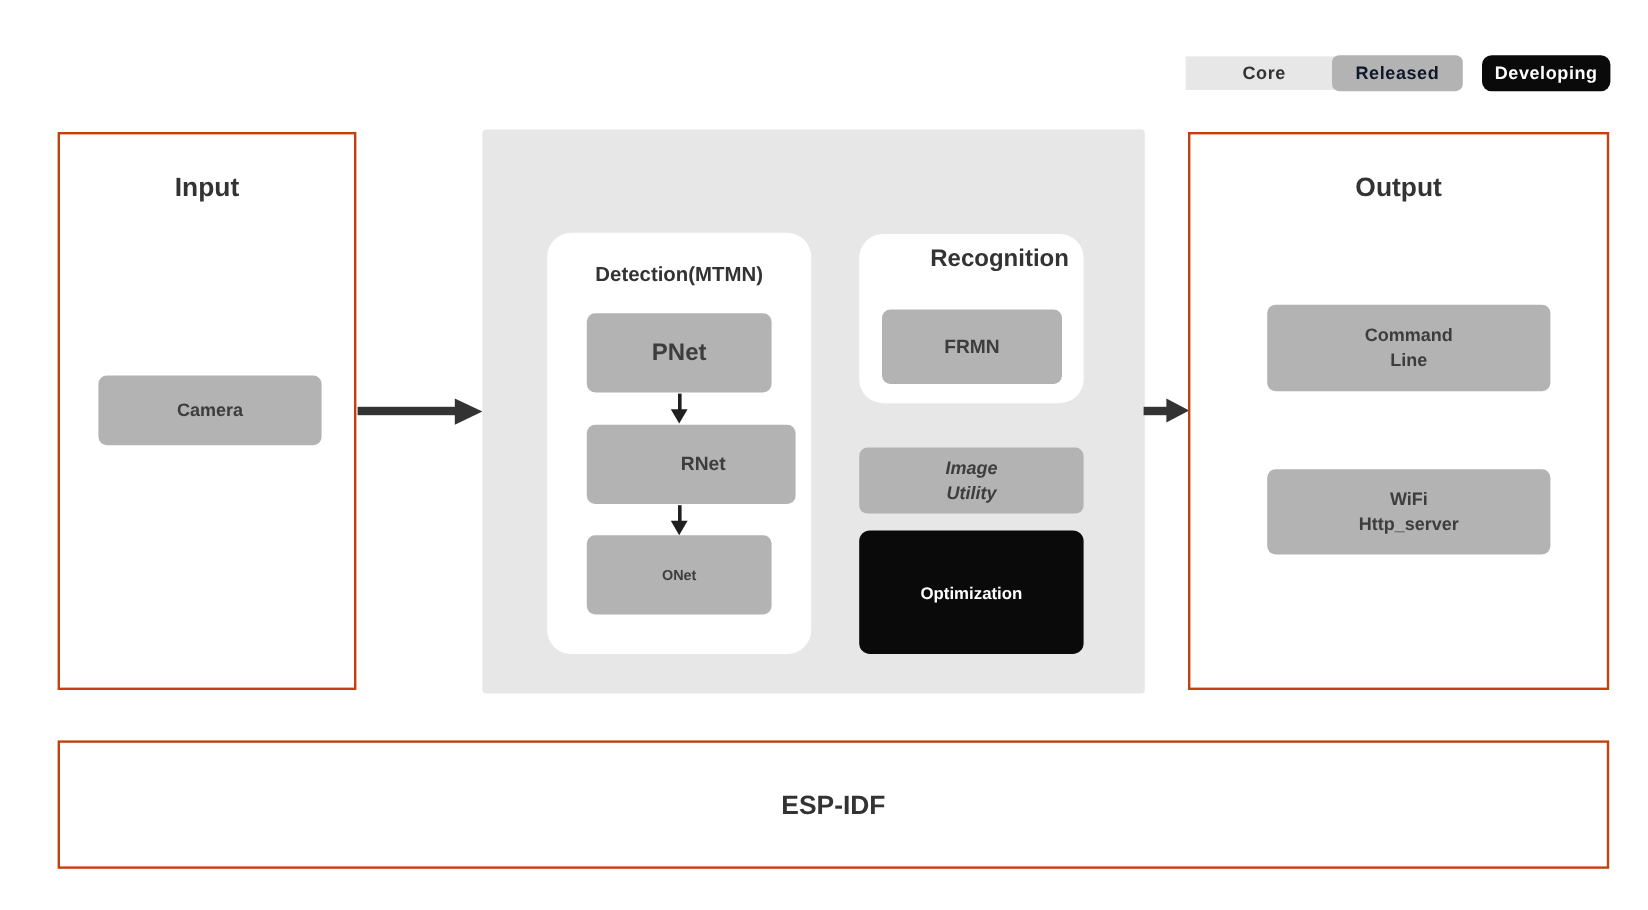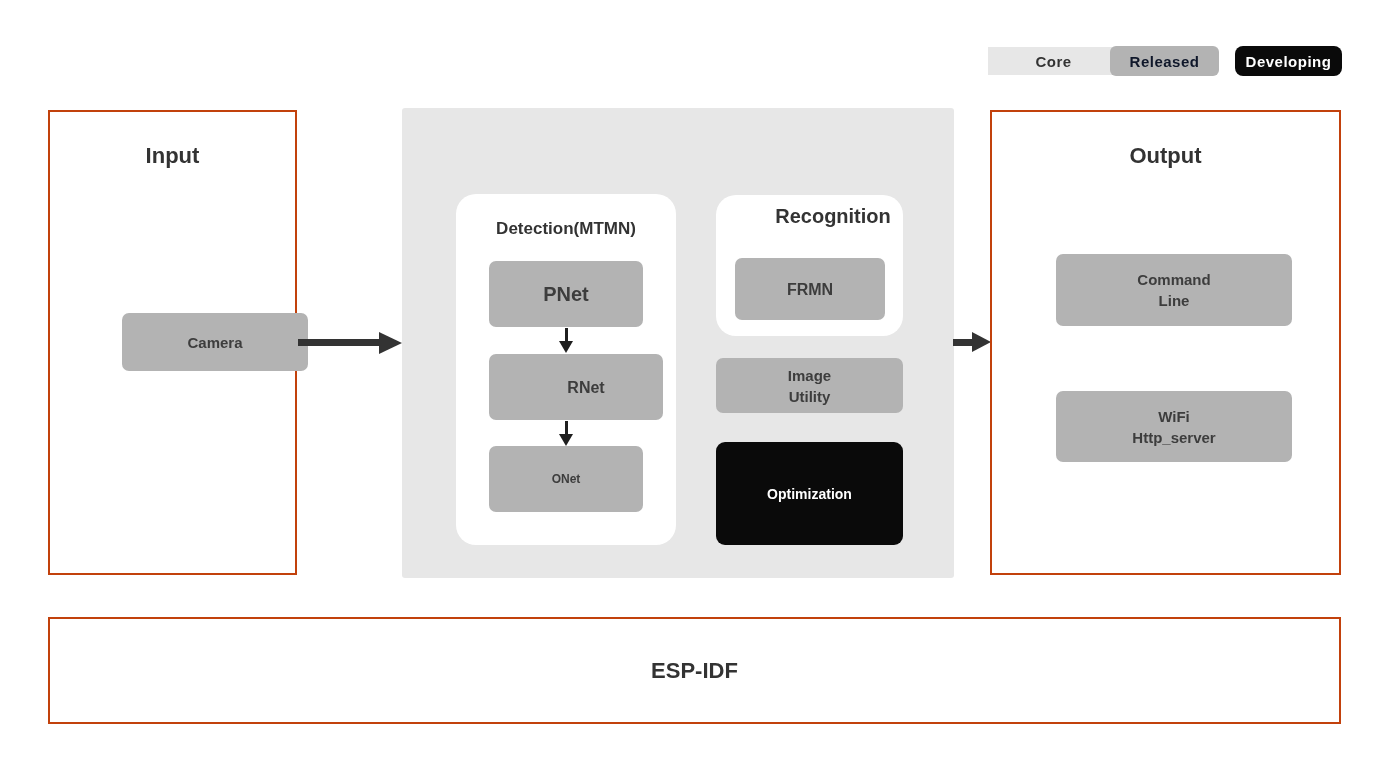--- a/index.html
+++ b/index.html
@@ -114,29 +114,29 @@
     border-radius: 9px;
     color: #ffffff;
     font-weight: bold;
     font-size: 14px;
     display: flex;
     align-items: center;
     justify-content: center;
     text-align: center;
   }
 
-  #block-camera { left: 32px; top: 201px; width: 186px; height: 58px; margin-left: 40px; }
+  #block-camera { left: 32px; top: 201px; width: 186px; height: 58px; }
 
   #block-pnet { left: 33px; top: 67px;  width: 154px; height: 66px; font-size: 20px; }
   #block-rnet { left: 33px; top: 160px; width: 154px; height: 66px; font-size: 16px; padding-left: 20px; }
   #block-onet { left: 33px; top: 252px; width: 154px; height: 66px; font-size: 12px; }
 
   #block-frmn { left: 19px; top: 63px; width: 150px; height: 62px; font-size: 16px; }
 
-  #block-image-utility { left: 314px; top: 250px; width: 187px; height: 55px; }
+  #block-image-utility { left: 314px; top: 265px; width: 187px; height: 55px; font-style: italic; }
   #block-optimization  { left: 314px; top: 334px; width: 187px; height: 103px; }
 
   #block-command-line { left: 64px; top: 142px; width: 236px; height: 72px; }
   #block-wifi         { left: 64px; top: 279px; width: 236px; height: 71px; }
 
   
   .h-arrow { position: absolute; }
   .h-arrow .shaft {
     position: absolute;
     background: #333333;

